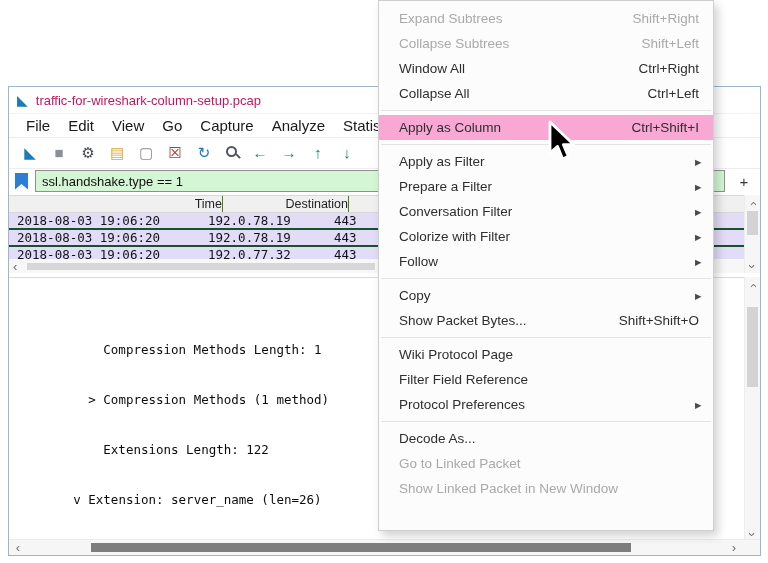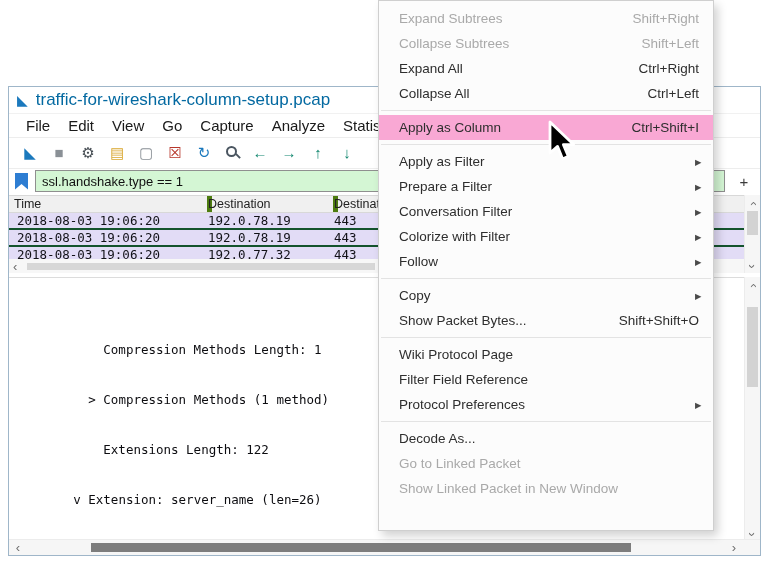--- a/index.html
+++ b/index.html
@@ -6,21 +6,21 @@
   .screen{position:relative;width:768px;height:563px;overflow:hidden;background:#fff;
           font-family:"Liberation Sans",sans-serif;color:#1a1a1a;}
 
   
   .app-window{position:absolute;left:8px;top:86px;width:753px;height:470px;
               background:#fff;border:1px solid #9fb6c9;box-sizing:border-box;}
 
   .title-bar{position:absolute;left:0;top:0;right:0;height:26px;display:flex;align-items:center;
              gap:8px;padding-left:8px;border-bottom:1px solid #f1f1f1;}
   .app-icon{color:#1b79bd;font-size:14px;line-height:14px;}
-  .title-text{font-size:17px;color:#0369a1;}
+  .title-text{font-size:13px;color:#be185d;}
 
   .menu-bar{position:absolute;left:0;top:26px;right:0;height:24px;display:flex;align-items:center;padding-left:8px;}
   .mb-item{padding:0 9px;font-size:15px;color:#1a1a1a;}
 
   .toolbar{position:absolute;left:0;top:50px;right:0;height:30px;display:flex;align-items:center;
            gap:11px;padding-left:12px;border-top:1px solid #ededed;border-bottom:1px solid #ededed;}
   .tb-icon{width:18px;text-align:center;font-size:15px;line-height:18px;}
   .c-blue{color:#1b79bd}.c-gray{color:#8a9096}.c-dark{color:#454c52}
   .c-yellow{color:#d9a62e}.c-red{color:#b7372b}.c-teal{color:#12876f}
   .icon-find{position:relative;width:16px;height:18px;}
@@ -33,22 +33,22 @@
               padding:0 6px;gap:7px;}
   .bookmark-icon{width:13px;height:17px;background:#2d7dd2;flex:0 0 auto;
                  clip-path:polygon(0 0,100% 0,100% 100%,50% 68%,0 100%);}
   .filter-input{flex:1;height:20px;background:#d4f6d4;border:1px solid #8f8f8f;
                 font-family:"Liberation Sans",sans-serif;font-size:13px;padding:0 0 0 6px;color:#111;outline:none;}
   .filter-plus{flex:0 0 auto;width:20px;text-align:center;font-size:15px;color:#3a3a3a;margin-left:2px;}
 
   
   .pl-header{position:absolute;left:0;top:108px;right:16px;height:18px;background:#f0f0f0;
              border-top:1px solid #d8d8d8;border-bottom:1px solid #d8d8d8;box-sizing:border-box;}
-  .plh{position:absolute;top:0;bottom:0;border-right:5px solid #4d7c0f;padding-left:5px;
-       font-size:12.5px;line-height:16px;color:#222;}
+  .plh{position:absolute;top:0;bottom:0;border-right:1px solid #4d7c0f;padding-left:20px;
+       font-size:12.5px;line-height:16px;color:#222;text-align:right;}
   .plh-time{left:0;width:193px}.plh-dest{left:194px;width:125px}.plh-port{left:320px;width:140px}
   .pl-rows{position:absolute;left:0;top:126px;right:16px;height:46px;overflow:hidden;background:#14532d;}
   .pl-row{position:relative;height:15px;margin-bottom:2px;background:#e2dcf6;
           font-family:"DejaVu Sans Mono",monospace;font-size:12.5px;line-height:15px;color:#121218;}
   .plr{position:absolute;top:0;}
   .plr-time{left:8px}.plr-dest{left:199px}.plr-port{left:325px}
   .pl-hscroll{position:absolute;left:0;top:172px;right:16px;height:14px;background:#f7f7f7;}
   .pl-hs-thumb{position:absolute;left:18px;top:4px;width:348px;height:7px;background:#d7d7d7;}
 
   
@@ -198,21 +198,21 @@
 
     <div class="menu-item disabled">
       <span class="mi-label">Expand Subtrees</span>
       <span class="mi-shortcut">Shift+Right</span>
     </div>
     <div class="menu-item disabled">
       <span class="mi-label">Collapse Subtrees</span>
       <span class="mi-shortcut">Shift+Left</span>
     </div>
     <div class="menu-item">
-      <span class="mi-label">Expand All</span>
+      <span class="mi-label">Window All</span>
       <span class="mi-shortcut">Ctrl+Right</span>
     </div>
     <div class="menu-item">
       <span class="mi-label">Collapse All</span>
       <span class="mi-shortcut">Ctrl+Left</span>
     </div>
 
     <div class="menu-sep"></div>
 
     <div class="menu-item highlight">

